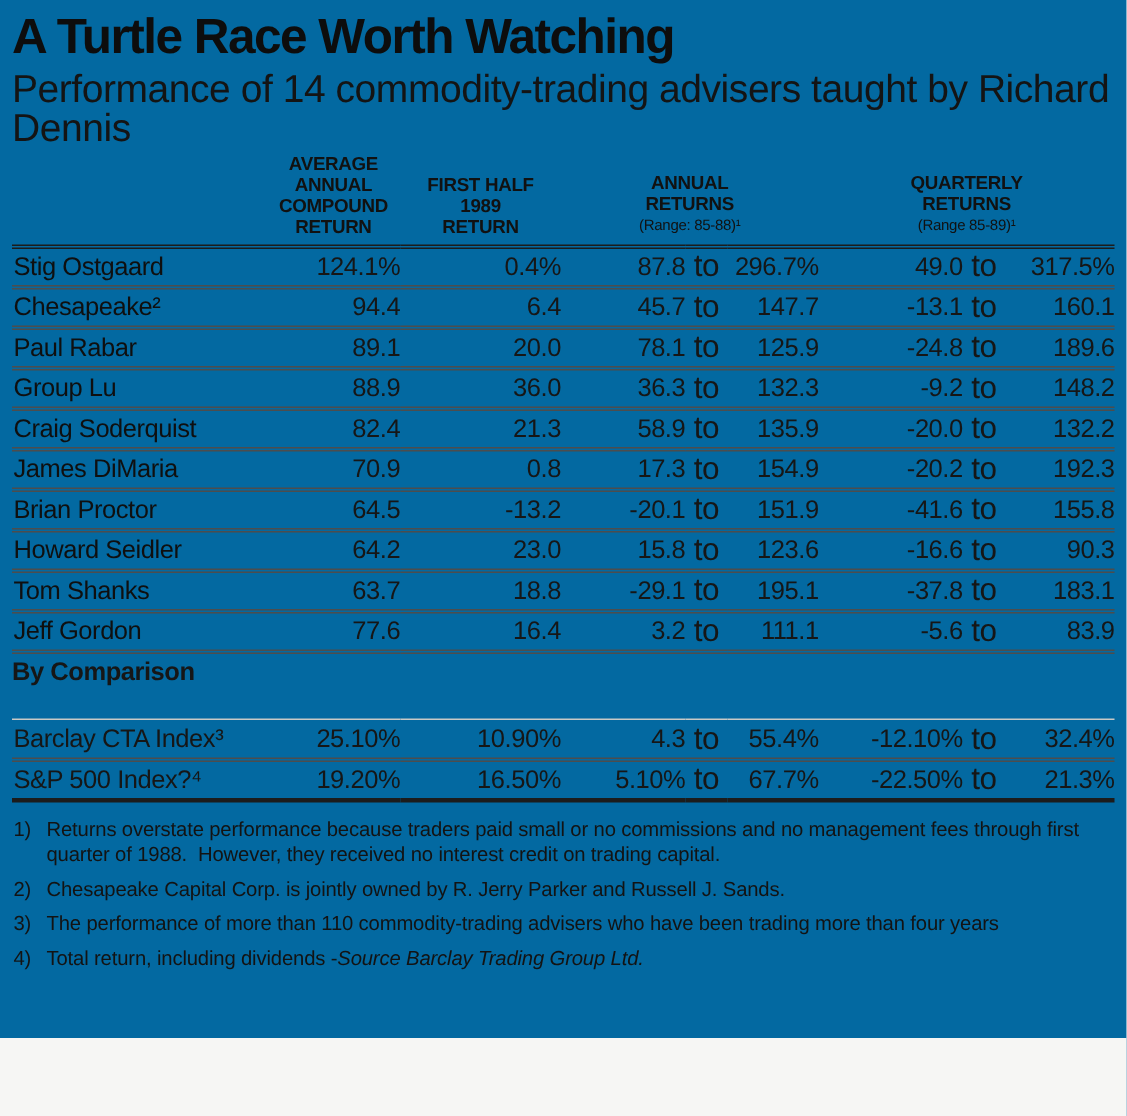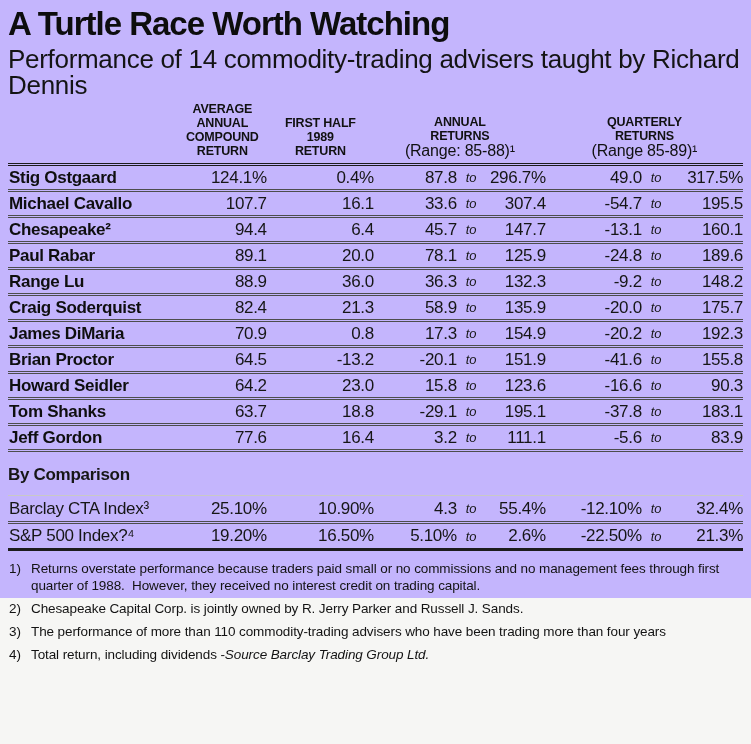--- a/index.html
+++ b/index.html
@@ -2,21 +2,21 @@
 <html><head>
 <meta charset="utf-8">
 <style>
   * { margin: 0; padding: 0; box-sizing: border-box; }
   html, body { background: #f6f6f4; }
   body {
     width: 751px; height: 744px; overflow: hidden;
     font-family: "Liberation Sans", sans-serif;
     color: #161616;
   }
-  .page { width: 751px; height: 598px; padding: 5px 8px 0 8px; background: #c4b5fd; }
+  .page { width: 751px; height: 692px; padding: 5px 8px 0 8px; background: #0369a1; }
 
   .title {
     font-size: 33px; font-weight: bold; letter-spacing: -1px;
     line-height: 38px; color: #0d0d0d;
   }
   .subtitle {
     font-size: 26px; letter-spacing: -0.3px;
     line-height: 26px; margin-top: 3px; color: #141414;
   }
 
@@ -33,30 +33,30 @@
   col.c-qmin { width: 95px; }
   col.c-qto  { width: 28px; }
   col.c-qmax { width: 72px; }
 
   thead th {
     vertical-align: bottom; text-align: center;
     font-size: 12.5px; line-height: 14px; font-weight: bold;
     letter-spacing: -0.2px; padding-bottom: 5px; color: #111;
   }
   thead tr { border-bottom: 3px double #1c1c1c; margin-top: 24px; }
-  thead .range { font-weight: normal; font-size: 16px; letter-spacing: -0.2px; margin-top: 1px; }
+  thead .range { font-weight: normal; font-size: 10px; letter-spacing: -0.2px; margin-top: 1px; }
 
   tbody td { height: 26px; vertical-align: middle; font-size: 17px; letter-spacing: -0.3px; }
   tr.r { border-bottom: 3px double #4d4d4d; }
   tr.r-last { border-bottom: 2px solid #222; }
-  td.name { font-weight: bold; text-align: left; padding-left: 1px; color: #0f0f0f; }
+  td.name { font-weight: normal; text-align: left; padding-left: 1px; color: #0f0f0f; }
   td.num { text-align: right; }
-  td.to { text-align: center; font-size: 13px; font-style: italic; }
-
-  tr.section-row td { height: 45px; vertical-align: bottom; padding-bottom: 10px; border-bottom: 1px solid #c9c9c6; }
+  td.to { text-align: center; font-size: 21px; }
+
+  tr.section-row td { height: 45px; vertical-align: bottom; padding-bottom: 21px; border-bottom: 1px solid #c9c9c6; }
   .bycomp { font-weight: bold; font-size: 17px; letter-spacing: -0.3px; }
 
   tr.cmp td { height: 27px; margin-top: 15px; }
   td.cmp-name { font-weight: normal; text-align: left; padding-left: 1px; }
   tr.cmp-mid { border-bottom: 3px double #4d4d4d; }
   tr.cmp-last { border-bottom: 3px solid #1c1c1c; }
 
   .footnotes { margin-top: 9px; width: 740px; }
   .fn { position: relative; padding-left: 23px; font-size: 13.5px; line-height: 17px; letter-spacing: -0.1px; margin-bottom: 6px; color: #131313; }
   .fn-marker { position: absolute; left: 1px; top: 0; }
@@ -114,31 +114,20 @@
         <td class="num">124.1%</td>
         <td class="num">0.4%</td>
         <td class="num">87.8</td>
         <td class="to">to</td>
         <td class="num">296.7%</td>
         <td class="num">49.0</td>
         <td class="to">to</td>
         <td class="num">317.5%</td>
       </tr>
       <tr class="r">
-        <td class="name">Michael Cavallo</td>
-        <td class="num">107.7</td>
-        <td class="num">16.1</td>
-        <td class="num">33.6</td>
-        <td class="to">to</td>
-        <td class="num">307.4</td>
-        <td class="num">-54.7</td>
-        <td class="to">to</td>
-        <td class="num">195.5</td>
-      </tr>
-      <tr class="r">
         <td class="name">Chesapeake²</td>
         <td class="num">94.4</td>
         <td class="num">6.4</td>
         <td class="num">45.7</td>
         <td class="to">to</td>
         <td class="num">147.7</td>
         <td class="num">-13.1</td>
         <td class="to">to</td>
         <td class="num">160.1</td>
       </tr>
@@ -147,40 +136,40 @@
         <td class="num">89.1</td>
         <td class="num">20.0</td>
         <td class="num">78.1</td>
         <td class="to">to</td>
         <td class="num">125.9</td>
         <td class="num">-24.8</td>
         <td class="to">to</td>
         <td class="num">189.6</td>
       </tr>
       <tr class="r">
-        <td class="name">Range Lu</td>
+        <td class="name">Group Lu</td>
         <td class="num">88.9</td>
         <td class="num">36.0</td>
         <td class="num">36.3</td>
         <td class="to">to</td>
         <td class="num">132.3</td>
         <td class="num">-9.2</td>
         <td class="to">to</td>
         <td class="num">148.2</td>
       </tr>
       <tr class="r">
         <td class="name">Craig Soderquist</td>
         <td class="num">82.4</td>
         <td class="num">21.3</td>
         <td class="num">58.9</td>
         <td class="to">to</td>
         <td class="num">135.9</td>
         <td class="num">-20.0</td>
         <td class="to">to</td>
-        <td class="num">175.7</td>
+        <td class="num">132.2</td>
       </tr>
       <tr class="r">
         <td class="name">James DiMaria</td>
         <td class="num">70.9</td>
         <td class="num">0.8</td>
         <td class="num">17.3</td>
         <td class="to">to</td>
         <td class="num">154.9</td>
         <td class="num">-20.2</td>
         <td class="to">to</td>
@@ -245,21 +234,21 @@
         <td class="num">-12.10%</td>
         <td class="to">to</td>
         <td class="num">32.4%</td>
       </tr>
       <tr class="cmp cmp-last">
         <td class="cmp-name">S&amp;P 500 Index?⁴</td>
         <td class="num">19.20%</td>
         <td class="num">16.50%</td>
         <td class="num">5.10%</td>
         <td class="to">to</td>
-        <td class="num">2.6%</td>
+        <td class="num">67.7%</td>
         <td class="num">-22.50%</td>
         <td class="to">to</td>
         <td class="num">21.3%</td>
       </tr>
     </tbody>
   </table>
 
   <div class="footnotes">
     <div class="fn">
       <span class="fn-marker">1)</span><span class="fn-text">Returns overstate performance because traders paid small or no commissions and no management fees through first quarter of 1988.&nbsp; However, they received no interest credit on trading capital.</span>

